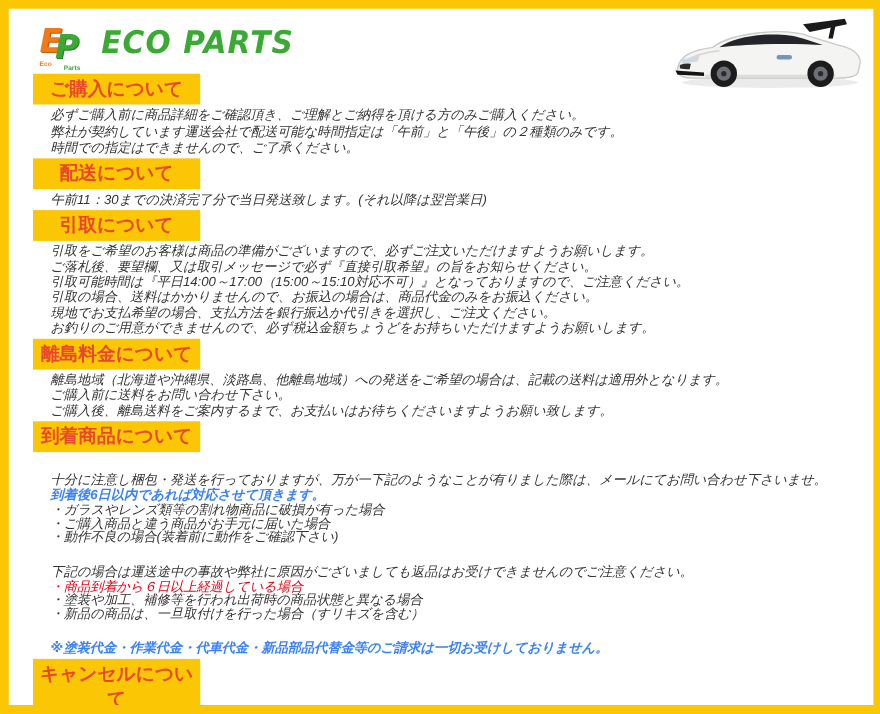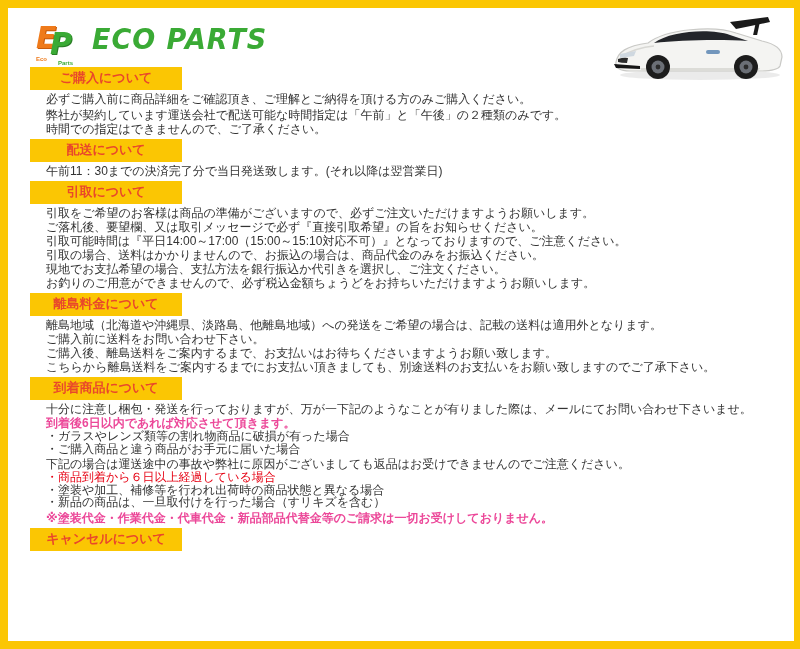--- a/index.html
+++ b/index.html
@@ -34,30 +34,30 @@
     font:italic 900 27px "DejaVu Sans",sans-serif;
     color:#3aaa35;letter-spacing:1px;transform:scaleY(1.05);
   }
   .car{position:absolute;right:6px;top:2px;}
   
   .sections{margin-left:0;}
   .badge{
     display:block;width:152px;box-sizing:border-box;
     text-align:center;
     background:#fbc603;color:#e9472b;
-    font-weight:bold;font-size:13px;
+    font-weight:bold;font-size:17px;
     padding:2px 0 3px;
     margin:3px 0 2px 8px;
   }
-  .sec-body{margin-left:24px;margin-bottom:2px;}
+  .sec-body{margin-left:24px;margin-bottom:2px;font-style:italic;}
   .line{margin:0;font-size:12px;line-height:14px;color:#333;white-space:nowrap;}
   .line.small{font-size:12px;line-height:12.5px;}
   .line.red{color:#e60012;}
-  .line.redbold{color:#ec4899;font-weight:bold;}
-  .line.gap{margin-top:2px;}
+  .line.redbold{color:#3b82f6;font-weight:bold;}
+  .line.gap{margin-top:18px;}
 </style>
 </head>
 <body>
 
 <div class="page">
 
   <div class="header">
     <div class="logo">
       <span class="logo-mark">
         <span class="e">E</span>
@@ -128,30 +128,30 @@
           <p class="line">現地でお支払希望の場合、支払方法を銀行振込か代引きを選択し、ご注文ください。</p>
           <p class="line">お釣りのご用意ができませんので、必ず税込金額ちょうどをお持ちいただけますようお願いします。</p>
         </div>
       </section>
       <section>
         <div class="badge">離島料金について</div>
         <div class="sec-body">
           <p class="line">離島地域（北海道や沖縄県、淡路島、他離島地域）への発送をご希望の場合は、記載の送料は適用外となります。</p>
           <p class="line">ご購入前に送料をお問い合わせ下さい。</p>
           <p class="line">ご購入後、離島送料をご案内するまで、お支払いはお待ちくださいますようお願い致します。</p>
-          <p class="line">こちらから離島送料をご案内するまでにお支払い頂きましても、別途送料のお支払いをお願い致しますのでご了承下さい。</p>
         </div>
       </section>
       <section>
         <div class="badge">到着商品について</div>
         <div class="sec-body">
           <p class="line gap">十分に注意し梱包・発送を行っておりますが、万が一下記のようなことが有りました際は、メールにてお問い合わせ下さいませ。</p>
           <p class="line redbold">到着後6日以内であれば対応させて頂きます。</p>
           <p class="line small">・ガラスやレンズ類等の割れ物商品に破損が有った場合</p>
           <p class="line small">・ご購入商品と違う商品がお手元に届いた場合</p>
+          <p class="line small">・動作不良の場合(装着前に動作をご確認下さい)</p>
           <p class="line gap">下記の場合は運送途中の事故や弊社に原因がございましても返品はお受けできませんのでご注意ください。</p>
           <p class="line red small">・商品到着から６日以上経過している場合</p>
           <p class="line small">・塗装や加工、補修等を行われ出荷時の商品状態と異なる場合</p>
           <p class="line small">・新品の商品は、一旦取付けを行った場合（すリキズを含む）</p>
           <p class="line redbold gap">※塗装代金・作業代金・代車代金・新品部品代替金等のご請求は一切お受けしておりません。</p>
         </div>
       </section>
       <section>
         <div class="badge">キャンセルについて</div>
       </section>

